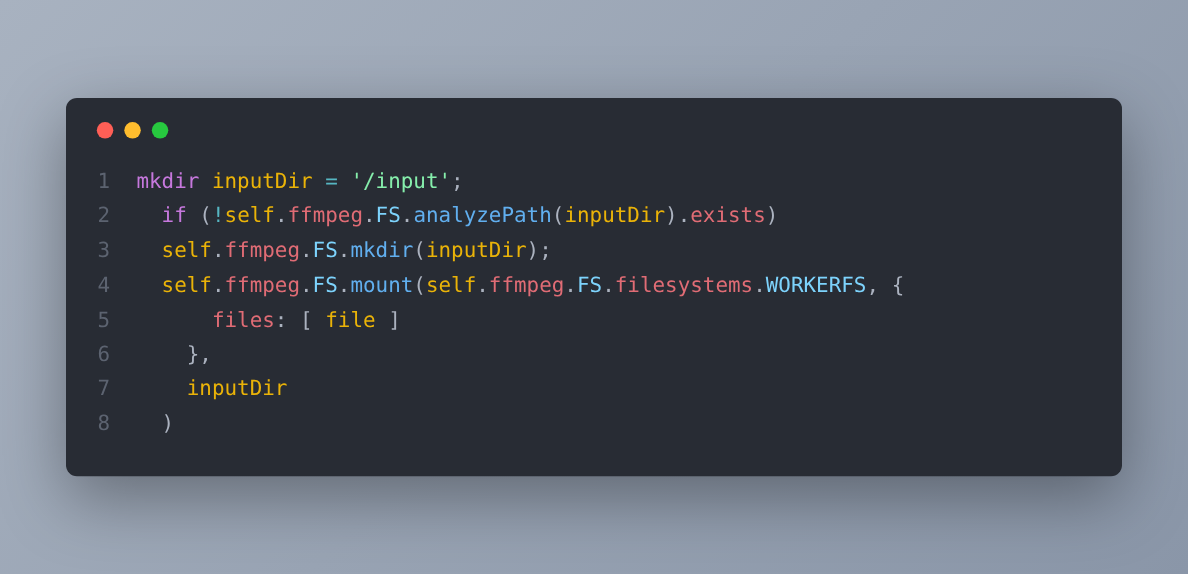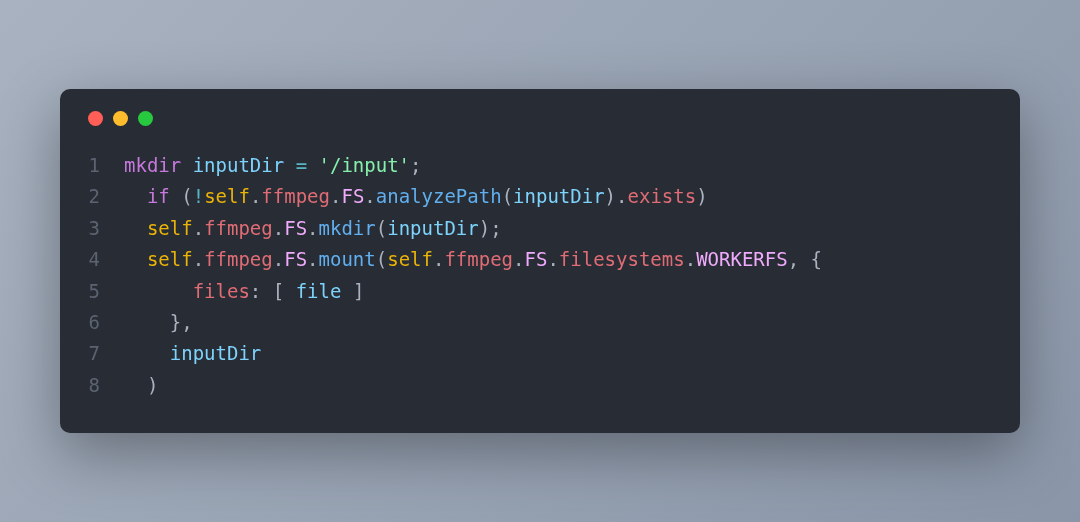--- a/index.html
+++ b/index.html
@@ -43,24 +43,24 @@
   .lineno {
     color: #5c6370;
     width: 38px;
     text-align: right;
     padding-right: 24px;
     flex-shrink: 0;
     user-select: none;
   }
   .code-content { flex: 1; }
   .tok-keyword   { color: #c678dd; }
-  .tok-variable  { color: #7dd3fc; }
+  .tok-variable  { color: #eab308; }
   .tok-property  { color: #e06c75; margin-top: 34px; }
   .tok-function  { color: #61afef; }
-  .tok-constant  { color: #f0abfc; margin-top: 24px; }
+  .tok-constant  { color: #7dd3fc; margin-top: 24px; }
   .tok-string    { color: #86efac; }
   .tok-operator  { color: #56b6c2; }
   .tok-punct     { color: #abb2bf; }
   .tok-default   { color: #abb2bf; }
   .tok-self      { color: #eab308; }
 </style>
 </head>
 <body>
 
 <div class="window">

